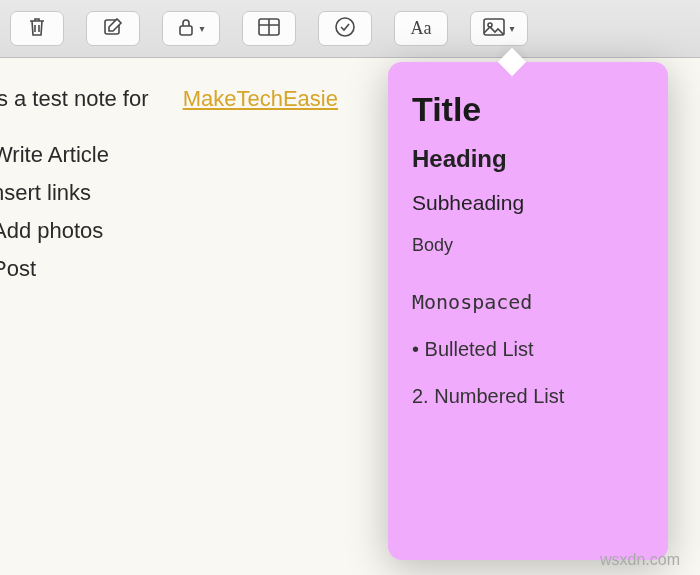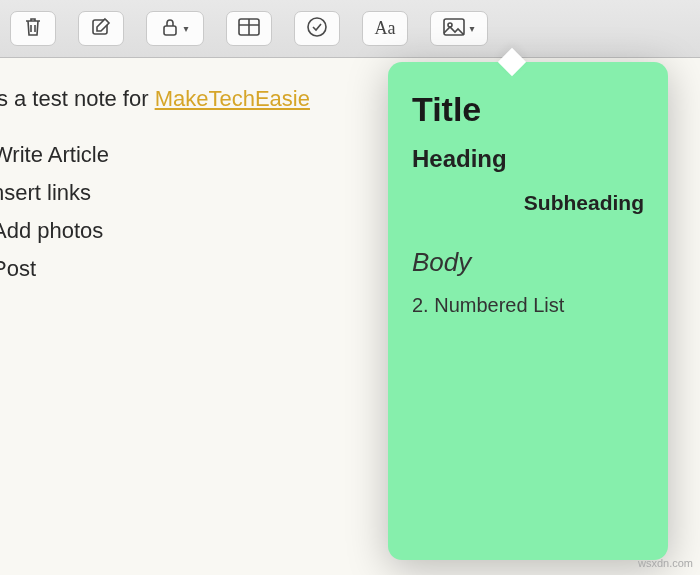--- a/index.html
+++ b/index.html
@@ -14,21 +14,21 @@
     .toolbar {
       height: 58px;
       background: linear-gradient(#e8e8e8, #dedede);
       border-bottom: 1px solid #bfbfbf;
       display: flex;
       align-items: center;
       padding: 0 10px;
       gap: 22px;
     }
     .tbtn {
-      width: 46px;
+      width: 54px;
       height: 35px;
       background: #fcfcfc;
       border: 1px solid #c9c9c9;
       border-radius: 7px;
       display: flex;
       align-items: center;
       justify-content: center;
       box-shadow: 0 1px 0 rgba(255,255,255,.5) inset;
       cursor: pointer;
       position: relative;
@@ -50,50 +50,50 @@
     .datecorner {
       position:absolute; right: 0; top: 78px; color:#999; font-size:19px;
     }
     .noteline {
       font-size: 22px;
       color:#2a2a2a;
       padding-left: 0;
       margin-bottom: 8px;
       margin-left: -8px;
     }
-    .link { color:#d6a528; text-decoration: underline; text-decoration-color:#d6a528; }
+    .link { color:#d6a528; text-decoration: underline; text-decoration-color:#d6a528;margin-left:28px; }
     .spacer { height: 22px; }
     .listline { font-size:22px; color:#2a2a2a; margin-left:-8px; margin-bottom: 12px;}
     .popover {
       position: absolute;
       top: 62px;
       left: 388px;
       width: 280px;
       height: 498px;
-      background: #86efac;
+      background: #f0abfc;
       border-radius: 14px;
       box-shadow: 0 8px 40px rgba(0,0,0,.25);
       padding: 20px 24px;
     }
     .popover::before {
       content:'';
       position:absolute;
       top:-10px; left: 114px;
       width:20px; height:20px;
       background:#fff;
       transform: rotate(45deg);
       box-shadow:-3px -3px 8px rgba(0,0,0,.06);
     }
     .p-title { font-size:34px; font-weight:700; margin:8px 0 16px; color:#1a1a1a;}
     .p-heading { font-size:24px; font-weight:700; margin-bottom:18px; color:#222;margin-top:12px;}
-    .p-subheading { font-size:21px; font-weight:700; margin-bottom:32px; color:#222;text-align:right;}
-    .p-body { font-size:26px; font-weight:400; margin-bottom:16px; color:#333;font-style:italic;}
+    .p-subheading { font-size:21px; font-weight:400; margin-bottom:20px; color:#222;}
+    .p-body { font-size:18px; font-weight:400; margin-bottom:34px; color:#333;}
     .p-mono { font-size:20px; font-family: Menlo, monospace; margin-bottom:24px; color:#333;}
     .p-item { font-size:20px; color:#333; margin-bottom:24px; }
-    .watermark { position:absolute; right:7px; bottom:6px; font-size:11px; color:#aaa;}
+    .watermark { position:absolute; right:20px; bottom:6px; font-size:16px; color:#aaa;}
   </style>
 </head>
 <body>
 
 <div class="toolbar">
   <div class="tbtn">
     <span>
       <svg width="20" height="22" viewBox="0 0 20 22">
           <path d="M3 5h14M8 5V3h4v2M5 5l1 14h8l1-14M8 9v7M12 9v7"></path>
         </svg>
@@ -158,16 +158,18 @@
   <div class="listline">nsert links</div>
   <div class="listline">Add photos</div>
   <div class="listline">Post</div>
 </div>
 
 <div class="popover">
   <div class="p-title">Title</div>
   <div class="p-heading">Heading</div>
   <div class="p-subheading">Subheading</div>
   <div class="p-body">Body</div>
+  <div class="p-mono">Monospaced</div>
+  <div class="p-item">• Bulleted List</div>
   <div class="p-item">2. Numbered List</div>
 </div>
 
 <div class="watermark">wsxdn.com</div>
 
 </body></html>

